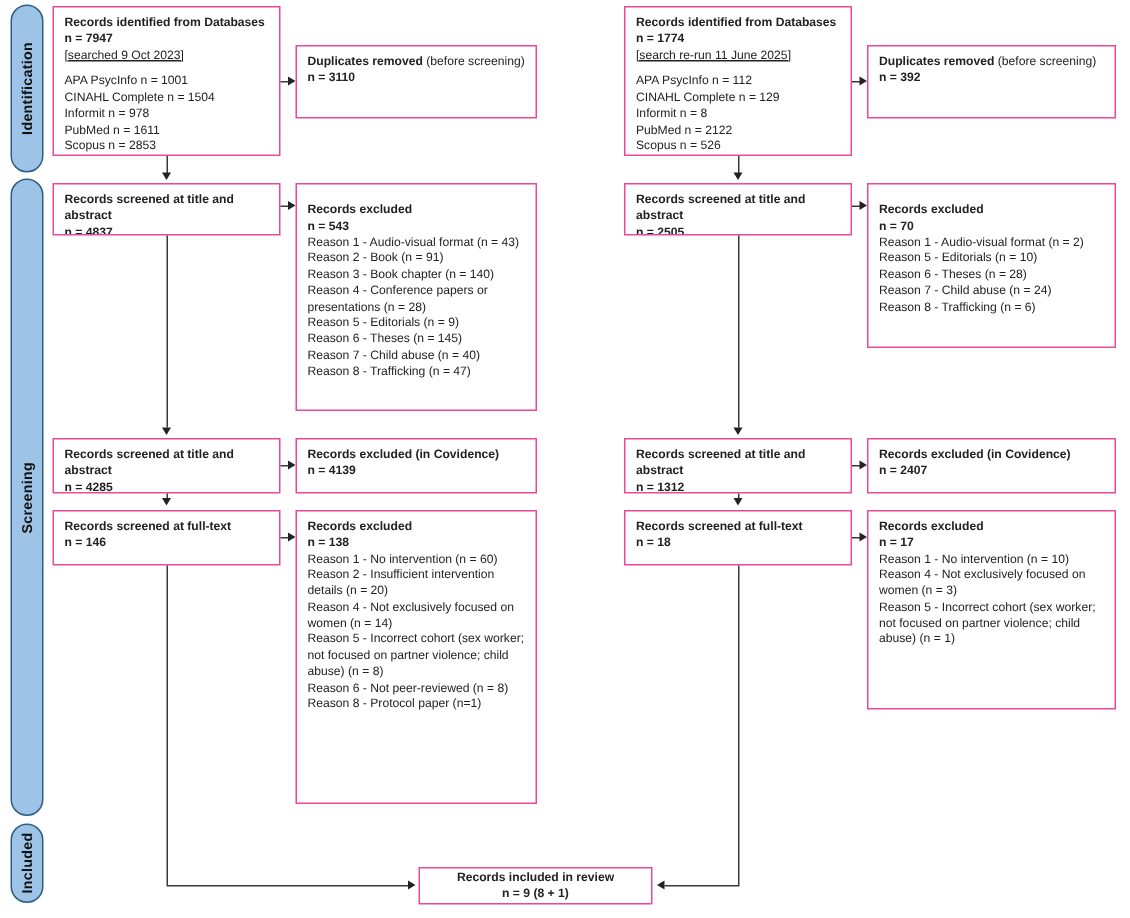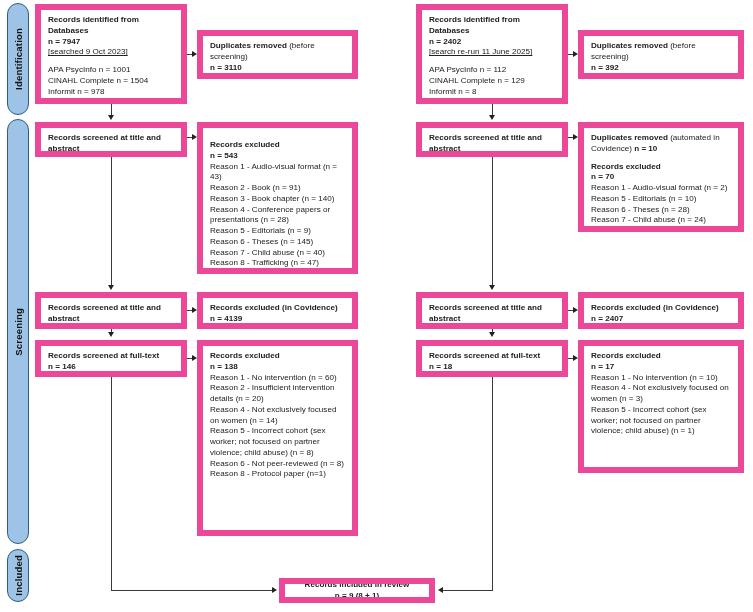--- a/index.html
+++ b/index.html
@@ -36,21 +36,21 @@
     font-weight:bold;
     letter-spacing:.2px;
     color:#111;
     white-space:nowrap;
   }
 
   
   .box{
     position:absolute;
     box-sizing:border-box;
-    border:6px solid #ec4899;
+    border:1px solid #ec4899;
     background:#fff;
     padding:5px 7px;
     font-size:8.1px;
     line-height:1.33;
     color:#222;
     overflow:hidden;
   }
   .box .hd{font-weight:bold;display:block;}
   .box .ln{display:block;}
   .box .b{font-weight:bold;}
@@ -164,21 +164,21 @@
     <span class="ln">Reason 6 - Not peer-reviewed (n = 8)</span>
     <span class="ln">Reason 8 - Protocol paper (n=1)</span>
   </div>
 
   <div class="ln-v" style="left:111px;top:377px;width:1px;height:213px;"></div>
   <div class="ln-h" style="left:111px;top:590px;width:163px;"></div>
   <div class="arr arr-r" style="left:272px;top:586.5px;"></div>
 
   <div class="box" style="left:416px;top:4px;width:152px;height:100px;">
     <span class="hd">Records identified from Databases</span>
-    <span class="ln b">n = 2402</span>
+    <span class="ln b">n = 1774</span>
     <span class="ln u">[search re-run 11 June 2025]</span>
     <span class="gap"></span>
     <span class="ln">APA PsycInfo n = 112</span>
     <span class="ln">CINAHL Complete n = 129</span>
     <span class="ln">Informit n = 8</span>
     <span class="ln">PubMed n = 2122</span>
     <span class="ln">Scopus n = 526</span>
   </div>
 
   <div class="ln-h" style="left:568px;top:54px;width:8px;"></div>
@@ -194,21 +194,20 @@
 
   <div class="box" style="left:416px;top:122px;width:152px;height:35px;">
     <span class="hd">Records screened at title and abstract</span>
     <span class="ln b">n = 2505</span>
   </div>
 
   <div class="ln-h" style="left:568px;top:137px;width:8px;"></div>
   <div class="arr arr-r" style="left:573px;top:133.5px;"></div>
 
   <div class="box" style="left:578px;top:122px;width:166px;height:110px;">
-    <span class="ln"><b>Duplicates removed</b> <span>(automated in Covidence)</span> <b>n = 10</b></span>
     <span class="gap"></span>
     <span class="ln b">Records excluded</span>
     <span class="ln b">n = 70</span>
     <span class="ln">Reason 1 - Audio-visual format (n = 2)</span>
     <span class="ln">Reason 5 - Editorials (n = 10)</span>
     <span class="ln">Reason 6 - Theses (n = 28)</span>
     <span class="ln">Reason 7 - Child abuse (n = 24)</span>
     <span class="ln">Reason 8 - Trafficking (n = 6)</span>
   </div>
 

